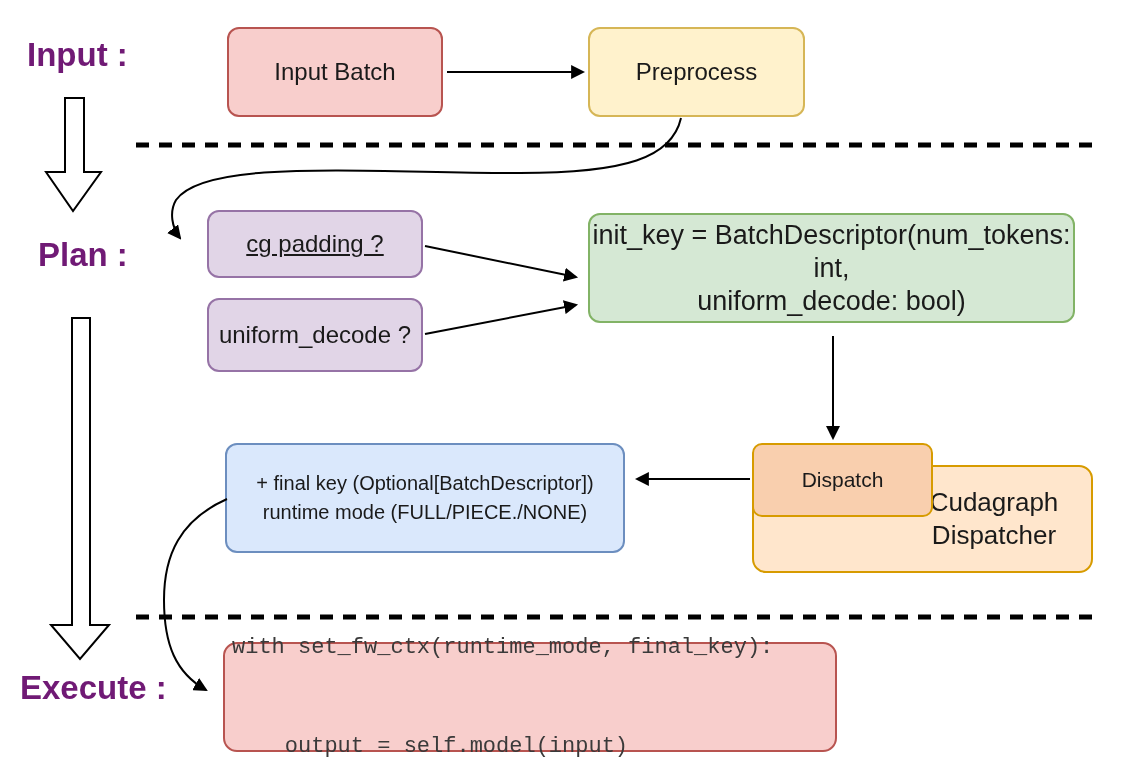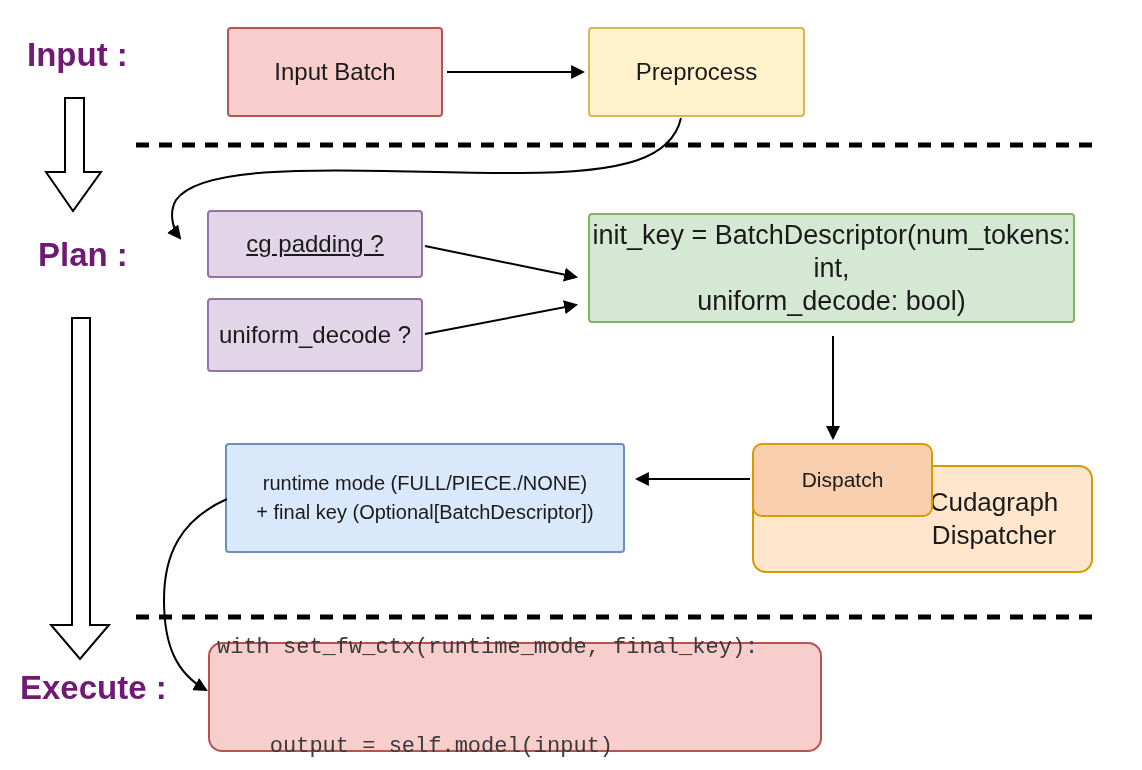--- a/index.html
+++ b/index.html
@@ -1,21 +1,21 @@
 <!DOCTYPE html>
 <html style="--red_fill: #f8cecc; --red_stroke: #b85450; --yellow_fill: #fff2cc; --yellow_stroke: #d6b656; --purple_fill: #e1d5e7; --purple_stroke: #9673a6; --green_fill: #d5e8d4; --green_stroke: #82b366; --blue_fill: #dae8fc; --blue_stroke: #6c8ebf; --orange_fill: #ffe6cc; --orange_inner_fill: #f9cfae; --orange_stroke: #d79b00; --line: #000000;"><head>
 <meta charset="utf-8">
 <style>
   html,body{margin:0;padding:0;}
   body{
     width:1142px;height:770px;background:#ffffff;overflow:hidden;
     font-family:"Liberation Sans",sans-serif;position:relative;
   }
   .node{
-    position:absolute;box-sizing:border-box;border-radius:4px;
+    position:absolute;box-sizing:border-box;border-radius:12px;
     display:flex;flex-direction:column;align-items:center;justify-content:center;
     text-align:center;color:#1a1a1a;border:2px solid #000;
   }
   .node .ln{display:block;}
   .stage-label{
     position:absolute;font-weight:bold;font-size:33px;color:#701a75;
     white-space:nowrap;letter-spacing:0px;
   }
   
   .red    {background:var(--red_fill);   border-color:var(--red_stroke);}
@@ -29,21 +29,21 @@
   #input-batch   {left:227px;top:27px;width:216px;height:90px;font-size:24px;}
   #preprocess    {left:588px;top:27px;width:217px;height:90px;font-size:24px;}
   #cg-padding    {left:207px;top:210px;width:216px;height:68px;font-size:24px;text-decoration:underline;}
   #uniform-decode{left:207px;top:298px;width:216px;height:74px;font-size:24px;}
   #init-key      {left:588px;top:213px;width:487px;height:110px;font-size:27px;line-height:33px;}
   #cudagraph-outer{left:752px;top:445px;width:341px;height:108px;border-radius:14px;
                    justify-content:center;align-items:flex-end;font-size:26px;line-height:33px;margin-top:20px;}
   #cudagraph-outer .label-wrap{width:178px;margin-right:8px;text-align:center;}
   #dispatch      {left:752px;top:443px;width:181px;height:74px;font-size:21px;border-radius:10px;}
   #runtime-mode  {left:225px;top:443px;width:400px;height:110px;font-size:20px;line-height:29px;}
-  #execute-code  {left:208px;top:642px;width:614px;height:110px;border-radius:14px;
+  #execute-code  {left:223px;top:642px;width:614px;height:110px;border-radius:14px;
                   align-items:flex-start;justify-content:center;}
   #execute-code .code{
     font-family:"Liberation Mono","DejaVu Sans Mono",monospace;
     font-size:22px;line-height:33px;color:#3a3a3a;white-space:pre;
     text-align:left;padding-left:7px;
   }
   #stage-input-label  {left:27px;top:36px;}
   #stage-plan-label   {left:38px;top:236px;}
   #stage-execute-label{left:20px;top:669px;}
 
@@ -83,22 +83,22 @@
 
 <div class="node orange-outer" id="cudagraph-outer">
   <span class="label-wrap">Cudagraph Dispatcher</span>
 </div>
 
 <div class="node orange-inner" id="dispatch">
   <span class="ln">Dispatch</span>
 </div>
 
 <div class="node blue" id="runtime-mode">
+  <span class="ln">+ final key (Optional[BatchDescriptor])</span>
   <span class="ln">runtime mode (FULL/PIECE./NONE)</span>
-  <span class="ln">+ final key (Optional[BatchDescriptor])</span>
 </div>
 
 <div class="node red" id="execute-code">
   <div class="code">
     <span class="ln">with set_fw_ctx(runtime_mode, final_key):</span>
     <span class="ln">    output = self.model(input)</span>
   </div>
 </div>
 
 <svg class="overlay" width="1142" height="770" viewBox="0 0 1142 770">

